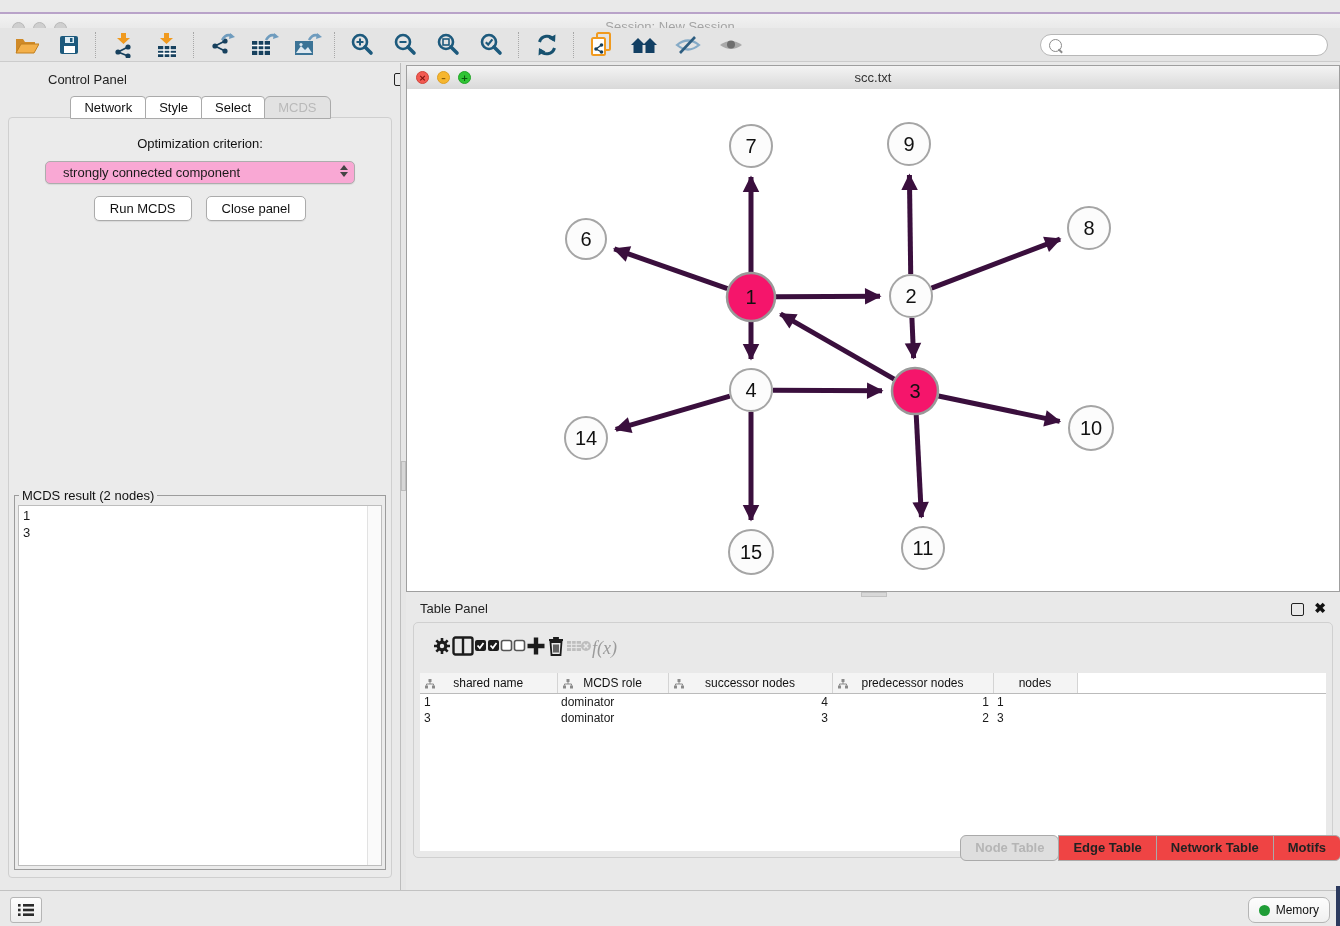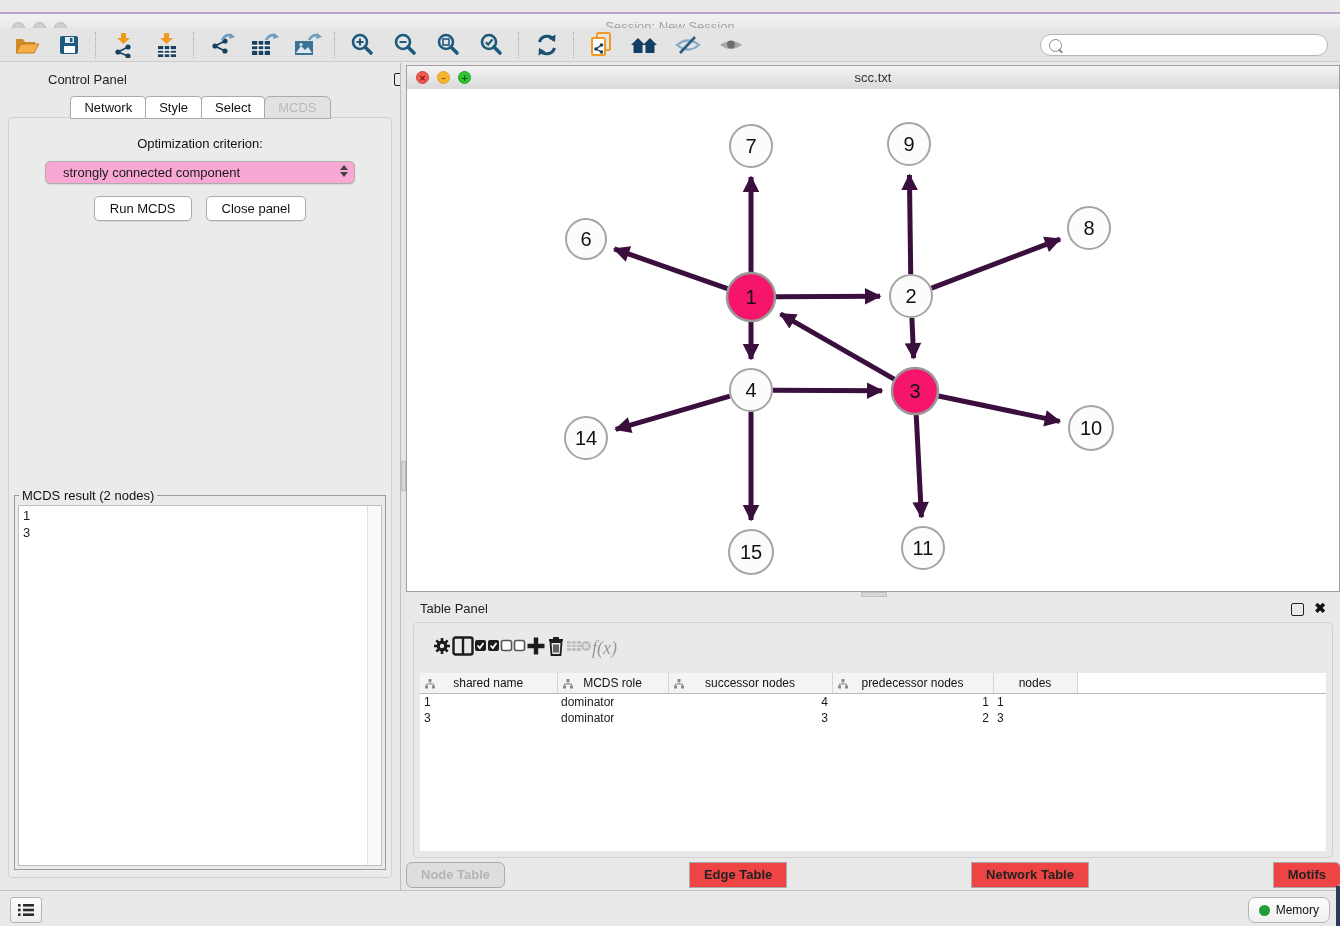--- a/index.html
+++ b/index.html
@@ -115,21 +115,21 @@
   }
   table.datatable th .hlabel{display:block;text-align:center;}
   table.datatable th .hicon{position:absolute;left:5px;top:5px;}
   table.datatable th.filler{background:#fff;border:none;border-bottom:1px solid #bbb;}
   table.datatable td{height:16px;padding:0 4px;white-space:nowrap;overflow:hidden;}
   td.l{text-align:left;padding-left:8px;}
   td.r{text-align:right;}
   td.pr14{padding-right:14px;}
   td.pr5{padding-right:5px;}
 
-  .tp-tabs{position:absolute;left:406px;right:0;top:862px;height:26px;display:flex;justify-content:space-between;}
+  .tp-tabs{position:absolute;left:406px;right:0;top:835px;height:26px;display:flex;justify-content:flex-end;}
   .tp-tab{
     font-size:13px;font-weight:bold;padding:4px 14px;background:#ef4444;border:1px solid #aaa;margin-right:-1px;color:#222;
   }
   .tp-tab:first-child{border-radius:6px 0 0 6px;}
   .tp-tab:last-child{border-radius:0 6px 6px 0;}
   .tp-tab.active-disabled{background:#dedede;color:#b5b5b5;border-radius:6px;}
 
   
   .statusbar{position:absolute;left:0;bottom:0;width:100%;height:36px;background:#e9e9e9;border-top:1px solid #c2c2c2;box-sizing:border-box;}
   .list-btn{

